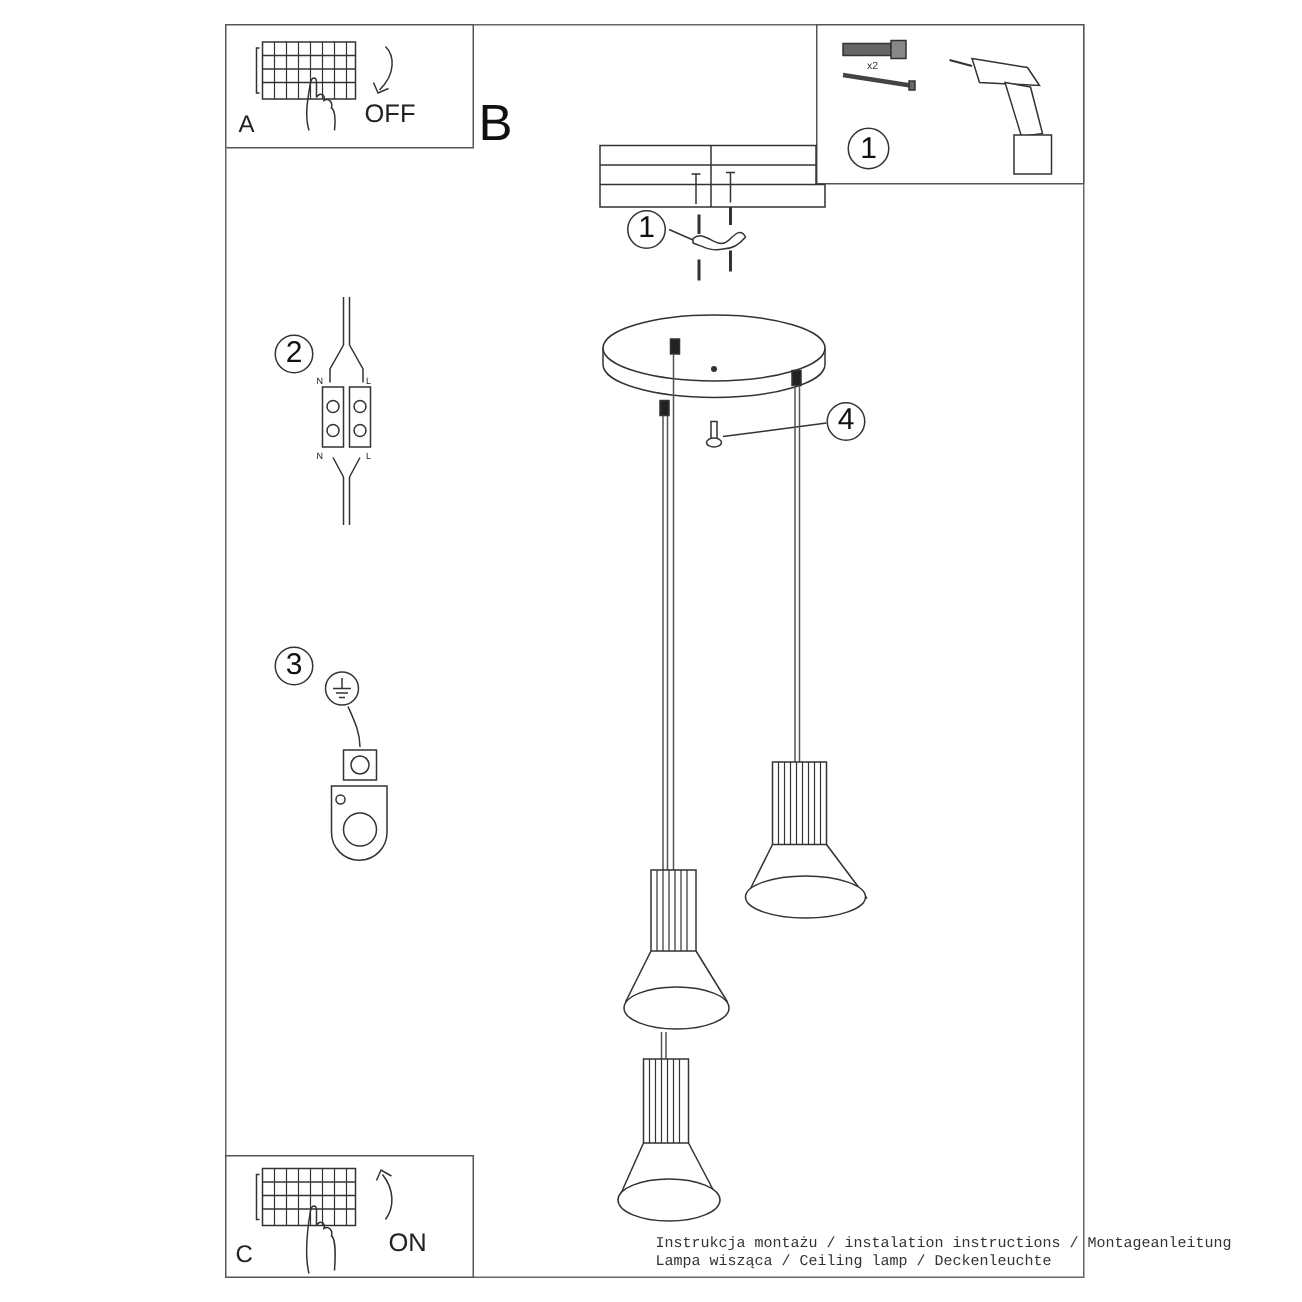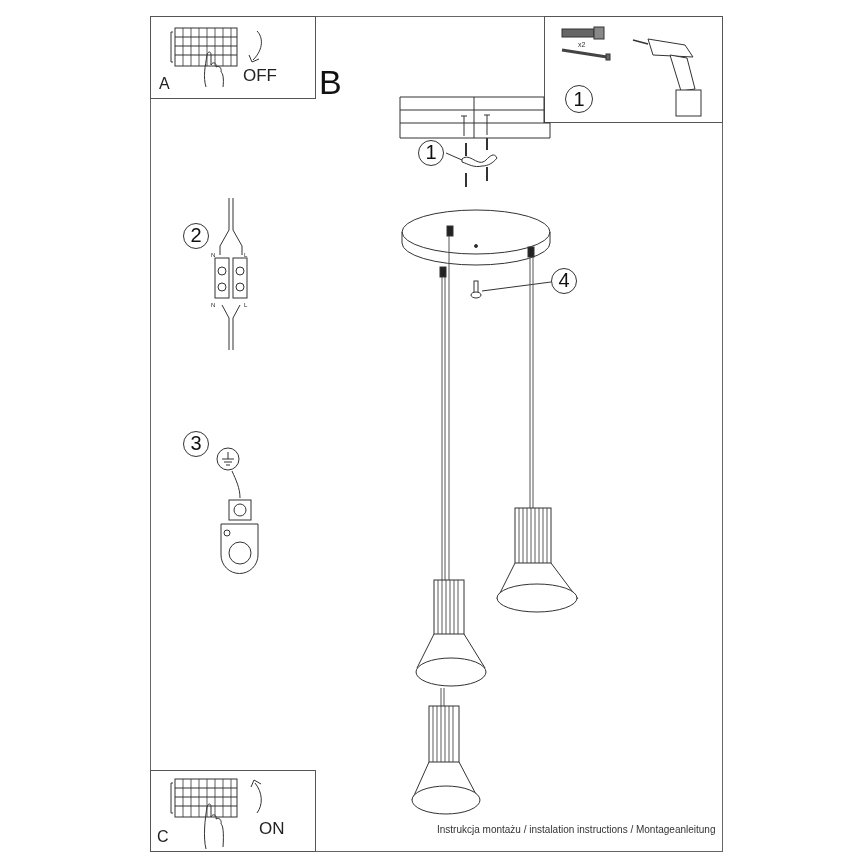--- a/index.html
+++ b/index.html
@@ -4,21 +4,21 @@
 <style>
   html, body { margin:0; padding:0; background:#ffffff; }
   body { width:868px; height:868px; position:relative; overflow:hidden; font-family:"Liberation Sans", sans-serif; color:#222; }
   .abs { position:absolute; }
   .frame { position:absolute; left:150px; top:16px; width:573px; height:836px; border:1px solid #666; box-sizing:border-box; }
   .box { position:absolute; border:1px solid #555; box-sizing:border-box; background:#fff; }
   .lbl { position:absolute; font-size:16px; color:#222; }
   .big { position:absolute; font-size:34px; color:#111; }
   .word { position:absolute; font-size:17px; color:#222; }
   .num-circle { position:absolute; width:24px; height:24px; border:1px solid #333; border-radius:50%; box-sizing:border-box; font-size:20px; line-height:22px; text-align:center; color:#111; background:#fff; }
-  .footer { position:absolute; left:437px; top:824px; font-size:10px; line-height:12px; color:#333; }
+  .footer { position:absolute; left:437px; top:824px; font-size:10px; line-height:12px; color:#333;font-family:Liberation Mono, monospace; }
   svg { position:absolute; left:0; top:0; }
 </style>
 </head>
 <body>
 
 <div class="frame"></div>
 
 <div class="box" style="left:150px;top:16px;width:166px;height:83px;">
   <svg width="166" height="83">
     <g stroke="#333" fill="none" stroke-width="1">
@@ -228,13 +228,14 @@
 <div class="num-circle" style="left:183px;top:431px;width:26px;height:26px;">3</div>
 <div class="num-circle" style="left:551px;top:268px;width:26px;height:26px;">4</div>
 
 <span class="abs" style="left:211px;top:252px;font-size:6px;">N</span>
 <span class="abs" style="left:244px;top:252px;font-size:6px;">L</span>
 <span class="abs" style="left:211px;top:302px;font-size:6px;">N</span>
 <span class="abs" style="left:244px;top:302px;font-size:6px;">L</span>
 
 <div class="footer">
   <div>Instrukcja montażu / instalation instructions / Montageanleitung</div>
+  <div>Lampa wisząca / Ceiling lamp / Deckenleuchte</div>
 </div>
 
 </body></html>

